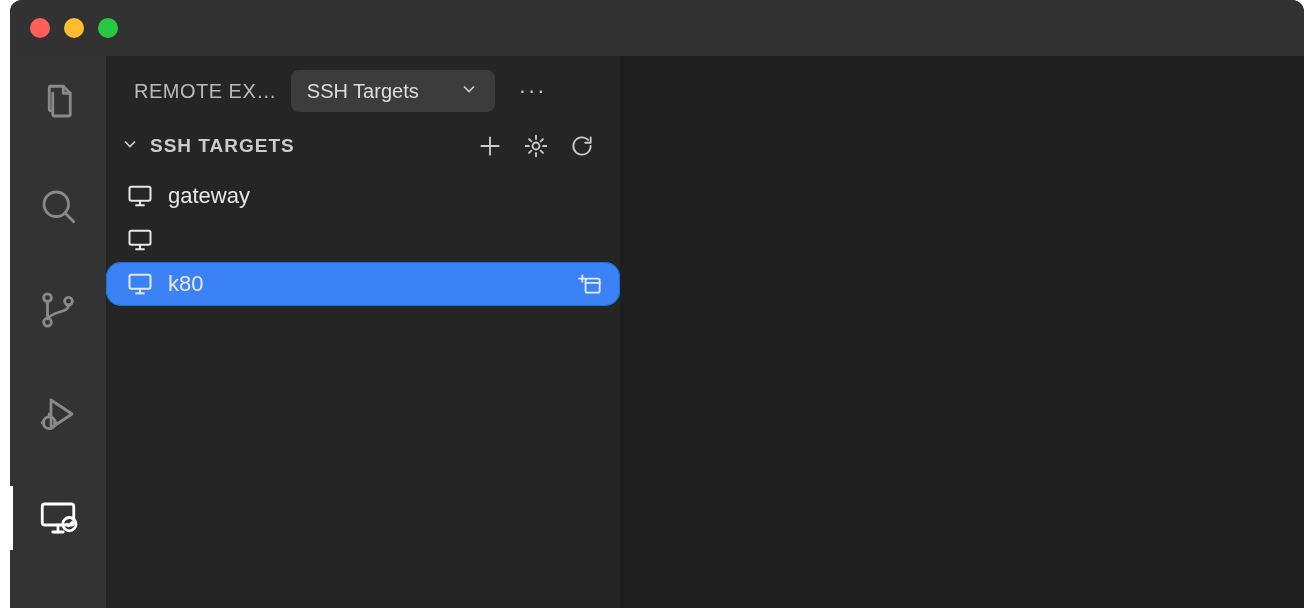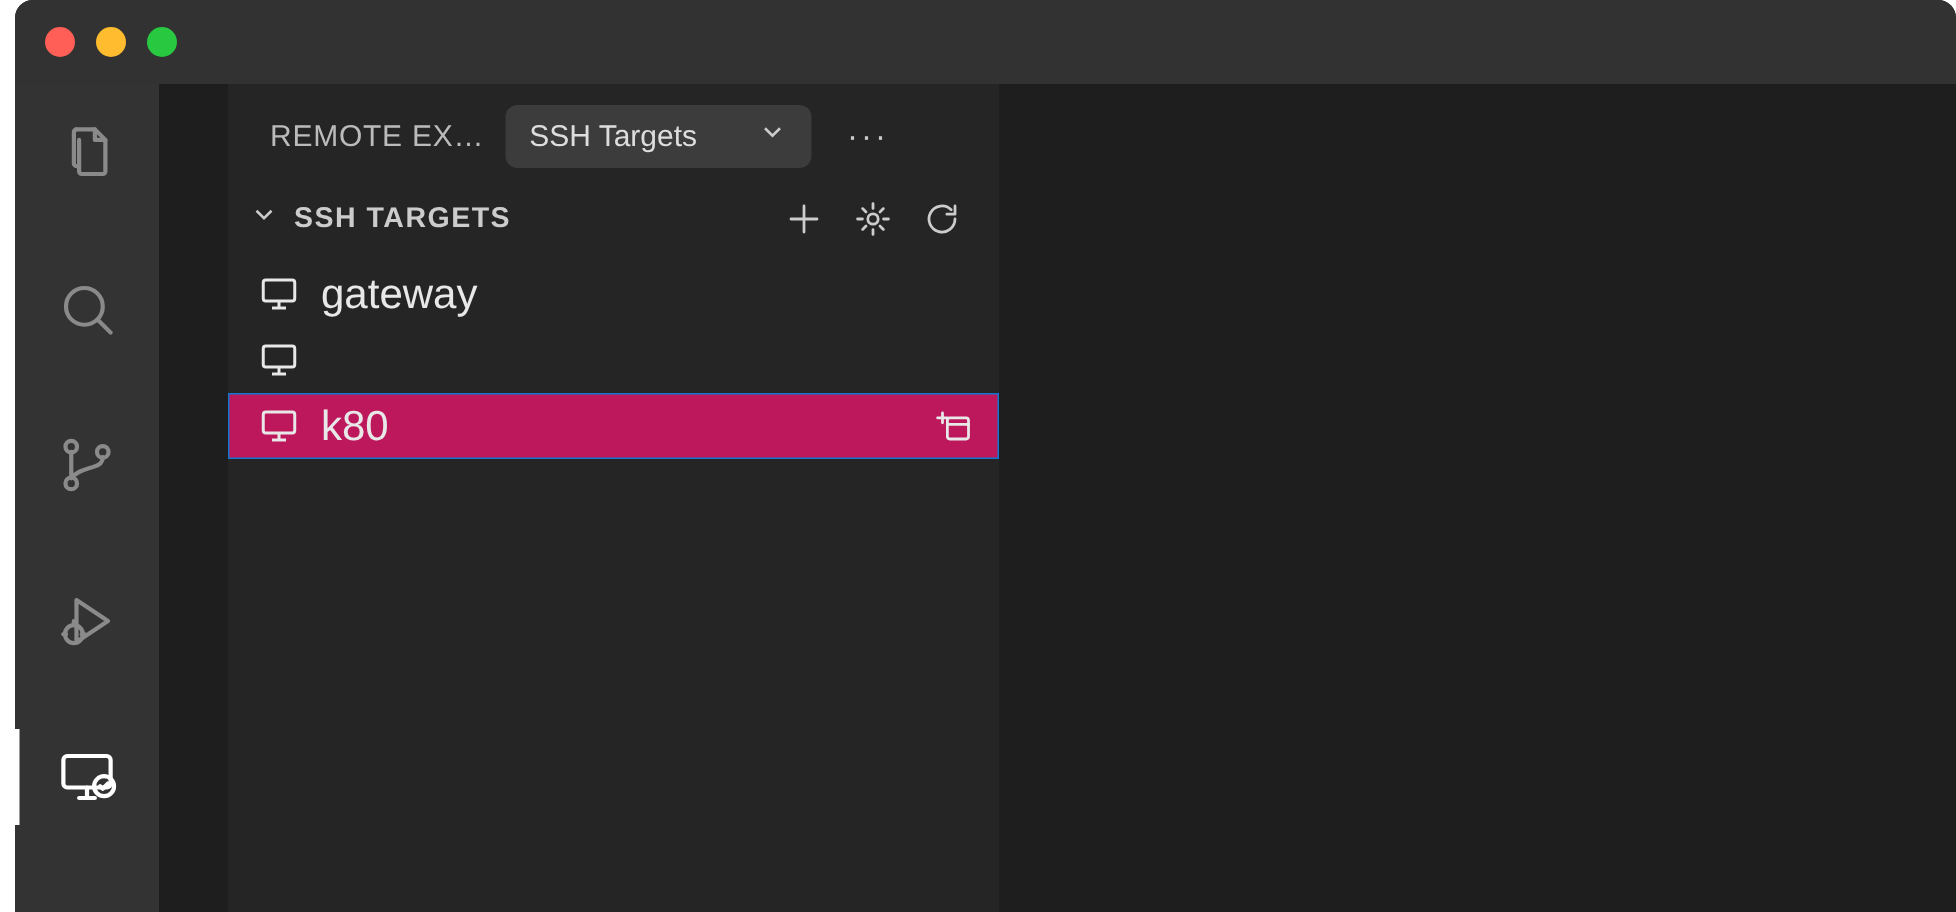--- a/index.html
+++ b/index.html
@@ -25,48 +25,48 @@
   .activitybar {
     width: 96px; background: #333333; display: flex; flex-direction: column; align-items: center;
     padding-top: 18px; gap: 48px;
   }
   .ab-item { width: 96px; height: 56px; display: flex; align-items: center; justify-content: center; color: #8a8a8a; cursor: pointer; position: relative; }
   .ab-item.active { color: #ffffff; }
   .ab-item.active::before { content:""; position:absolute; left:0; top:-4px; bottom:-4px; width:3px; background:#fff; }
   .ab-item svg { width: 42px; height: 42px; stroke: currentColor; fill: none; stroke-width: 1.6; stroke-linecap: round; stroke-linejoin: round; }
 
   
-  .sidebar { width: 514px; background: #252526; color: #cccccc; display: flex; flex-direction: column; margin-left: 46px; }
+  .sidebar { width: 514px; background: #252526; color: #cccccc; display: flex; flex-direction: column; }
   .sb-header { display:flex; align-items:center; gap: 14px; padding: 14px 20px 6px 28px; height: 62px; }
   .sb-title { font-size: 20px; color: #bbbbbb; letter-spacing: 0.5px; white-space: nowrap; overflow: hidden; text-overflow: ellipsis; max-width: 150px; }
   .select {
     background: #3c3c3c; border-radius: 8px; height: 42px; padding: 0 16px;
     display:flex; align-items:center; gap: 40px; color:#ddd; font-size: 20px; cursor: pointer;
   }
   .select .chev { color:#ccc; }
   .more { margin-left: 10px; color:#ccc; cursor:pointer; font-size: 22px; letter-spacing: 2px; }
 
   .section-header {
     display:flex; align-items:center; padding: 10px 20px 10px 14px; gap: 10px; font-size: 19px; font-weight: 700; letter-spacing: 1px; color:#cccccc;
   }
   .section-header .chev { color:#ccc; }
   .section-header .label { flex: 0 0 auto; }
   .section-header .spacer { flex: 1; }
   .hdr-btn { width: 36px; height: 36px; display:flex; align-items:center; justify-content:center; color:#ccc; cursor:pointer; }
   .hdr-btn svg { width: 26px; height: 26px; stroke: currentColor; fill:none; stroke-width:1.7; stroke-linecap:round; stroke-linejoin:round; }
 
   .tree { }
   .row {
-    display:flex; align-items:center; height: 44px; padding: 0 16px 0 20px; gap: 14px; font-size: 28px; color:#e8e8e8;
+    display:flex; align-items:center; height: 44px; padding: 0 16px 0 20px; gap: 14px; font-size: 22px; color:#e8e8e8;
     cursor: pointer;
   }
   .row svg.host { width: 28px; height: 28px; stroke: currentColor; fill:none; stroke-width:1.7; }
   .row .name { flex: 1; }
   .row .act { display:none; }
-  .row.selected { background: #be185d; outline: 1px solid #1177cc; outline-offset: -1px; }
+  .row.selected { background: #3b82f6; outline: 1px solid #1177cc; outline-offset: -1px; border-radius: 15px; }
   .row.selected .act { display:flex; align-items:center; justify-content:center; color:#e8e8e8; }
   .row.selected .act svg { width: 26px; height: 26px; stroke: currentColor; fill:none; stroke-width:1.7; stroke-linecap:round; stroke-linejoin:round;}
 
   .editor { flex:1; background:#1e1e1e; }
 
   .chev svg { width: 20px; height: 20px; stroke: currentColor; fill:none; stroke-width:2; }
 </style>
 </head>
 <body>
 

